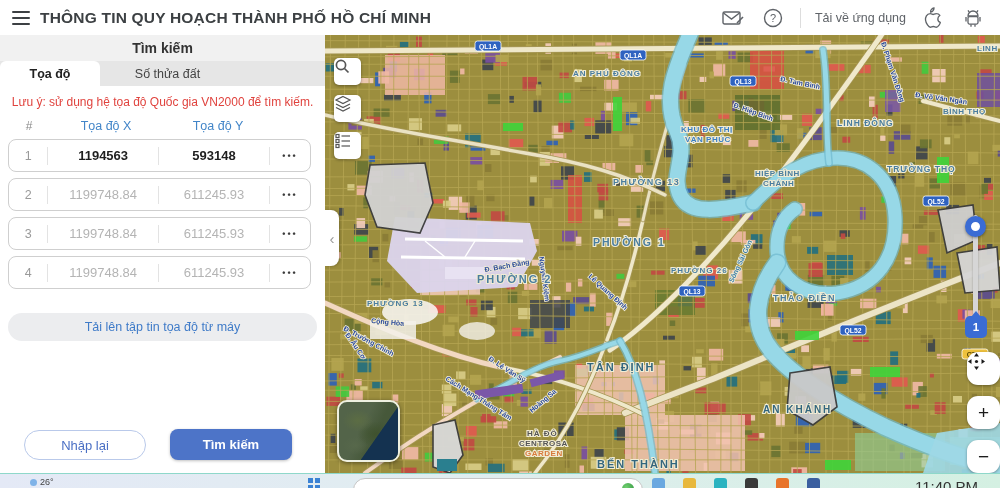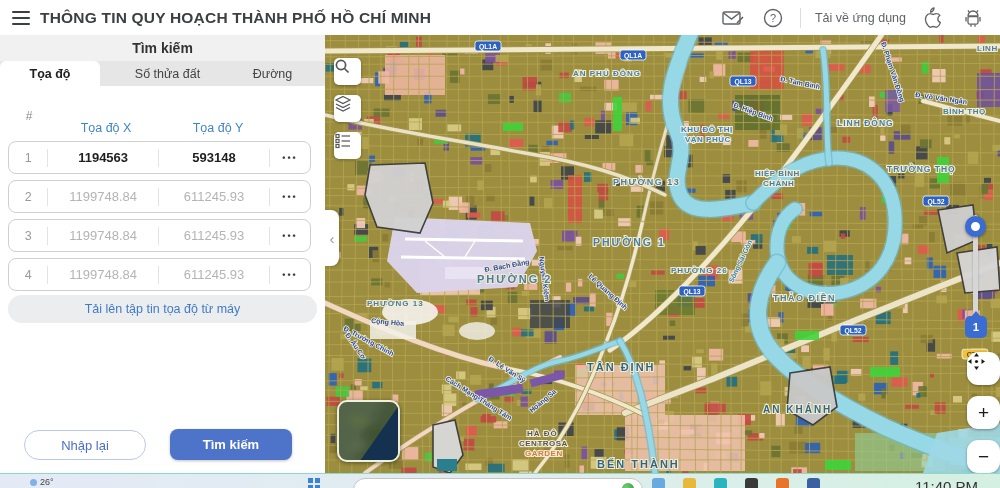--- a/index.html
+++ b/index.html
@@ -19,29 +19,29 @@
   
   .sidebar { position:absolute; top:35px; left:0; width:325px; height:438px; background:#fff; z-index:20; }
   .panel-title { height:26px; background:#f1f1f1; text-align:center; font-size:14px; font-weight:700; color:#333; line-height:27px; }
   .tabs { display:flex; height:25px; background:#e6e6e6; }
   .tab { display:flex; align-items:center; justify-content:center; font-size:12.5px; color:#444; cursor:pointer; }
   .tab.t0 { width:100px; } .tab.t1 { width:120px;padding-left:15px; } .tab.t2 { width:105px; }
   .tab.active { background:#fff; font-weight:700; color:#222; border-radius:6px 6px 0 0; }
   .note { margin-top:9px; text-align:center; font-size:12px; color:#e0433e; }
   .cols { display:flex; align-items:center; margin:10px 14px 2px 8px; }
   .cols .c-idx { width:42px; text-align:center; color:#8a8a8a; font-size:12px; }
-  .cols .c-x, .cols .c-y { width:112px; text-align:center; color:#4285c8; font-size:12.5px;margin-top:25px; }
+  .cols .c-x, .cols .c-y { width:112px; text-align:center; color:#4285c8; font-size:12.5px; }
   .rowlist { padding:0 14px 0 8px; }
   .coord-row { display:flex; align-items:center; height:33px; border:1px solid #cfcfcf; border-radius:8px; margin-top:6px; background:#fff; }
   .coord-row .idx { width:42px; text-align:center; color:#9a9a9a; font-size:12.5px; }
   .vsep { width:1px; height:18px; background:#e3e3e3; }
   .coord-row input { width:110px; border:none; outline:none; background:transparent; text-align:center; font-size:13px; font-family:inherit; color:#1f1f1f; font-weight:700; }
   .coord-row input::placeholder { color:#b4b4b4; font-weight:400; }
   .dots { width:44px; text-align:center; color:#3c3c3c; font-size:9px; letter-spacing:2px; font-weight:700; cursor:pointer; }
-  .upload-btn { margin:4px 8px 0 8px; height:28px; border-radius:16px; background:#ecedef; color:#3f7bc8; font-size:12.5px; display:flex; align-items:center; justify-content:center; cursor:pointer; }
+  .upload-btn { margin:24px 8px 0 8px; height:28px; border-radius:16px; background:#ecedef; color:#3f7bc8; font-size:12.5px; display:flex; align-items:center; justify-content:center; cursor:pointer; }
   .panel-footer { position:absolute; bottom:11px; left:0; width:264px; height:32px; }
   .btn-reset { position:absolute; left:24px; top:0; width:122px; height:30px; border-radius:17px; border:1.5px solid #b9c9ea; background:#fff; color:#4a6fc4; font-size:13px; font-weight:500; display:flex; align-items:center; justify-content:center; cursor:pointer; }
   .btn-search { position:absolute; left:170px; top:-1px; width:122px; height:31px; border-radius:8px; background:#4d74c8; color:#fff; font-size:13px; font-weight:700; display:flex; align-items:center; justify-content:center; cursor:pointer; box-shadow:0 1px 3px rgba(0,0,0,.25); }
 
   
   .map { position:absolute; top:35px; left:325px; width:675px; height:438px; overflow:hidden; background:#9c8e3e; cursor:grab; }
   .map svg { position:absolute; top:0; left:0; }
   .collapse-tab { position:absolute; left:0; top:175px; width:14px; height:56px; background:#fff; border-radius:0 8px 8px 0; box-shadow:1px 0 3px rgba(0,0,0,.25); display:flex; align-items:center; justify-content:center; color:#9a9a9a; font-size:15px; cursor:pointer; z-index:5; }
   .mbtn { position:absolute; background:#fff; box-shadow:0 1px 3px rgba(0,0,0,.35); display:flex; align-items:center; justify-content:center; cursor:pointer; z-index:5; }
   .mbtn.small { left:9px; width:27px; height:27px; border-radius:5px; }
@@ -112,22 +112,22 @@
         </svg>
       </div>
     </div>
   </div>
 
   <div class="sidebar">
     <div class="panel-title">Tìm kiếm</div>
     <div class="tabs">
       <div class="tab t0 active">Tọa độ</div>
       <div class="tab t1">Số thửa đất</div>
-      <div class="tab t2">Đường</div>
     </div>
+    <div class="note">Lưu ý: sử dụng hệ tọa độ Quốc gia VN2000 để tìm kiếm.</div>
     <div class="cols">
       <span class="c-idx">#</span>
       <span class="c-x">Tọa độ X</span>
       <span class="c-y">Tọa độ Y</span>
     </div>
     <div class="rowlist">
       <div class="coord-row">
         <span class="idx">1</span>
           <i class="vsep"></i>
         <input value="1194563" style="">

